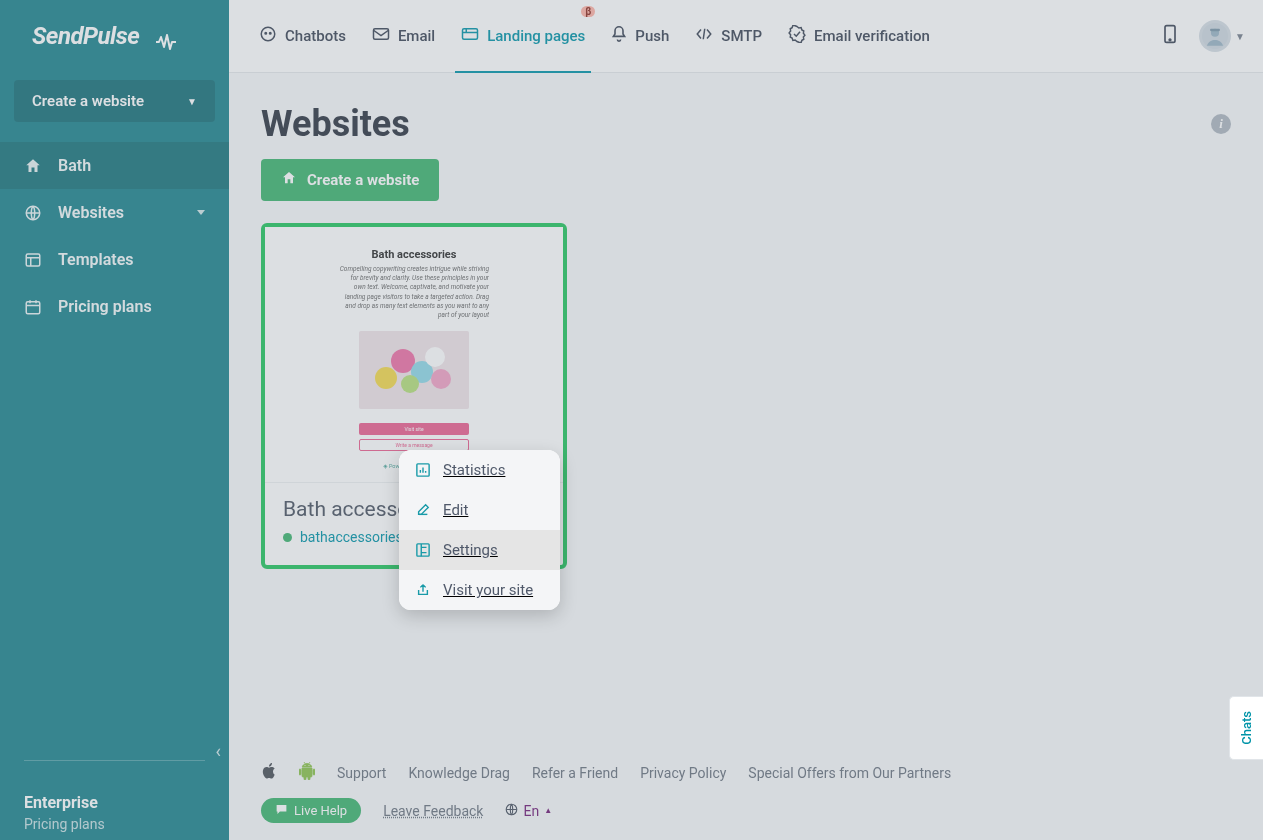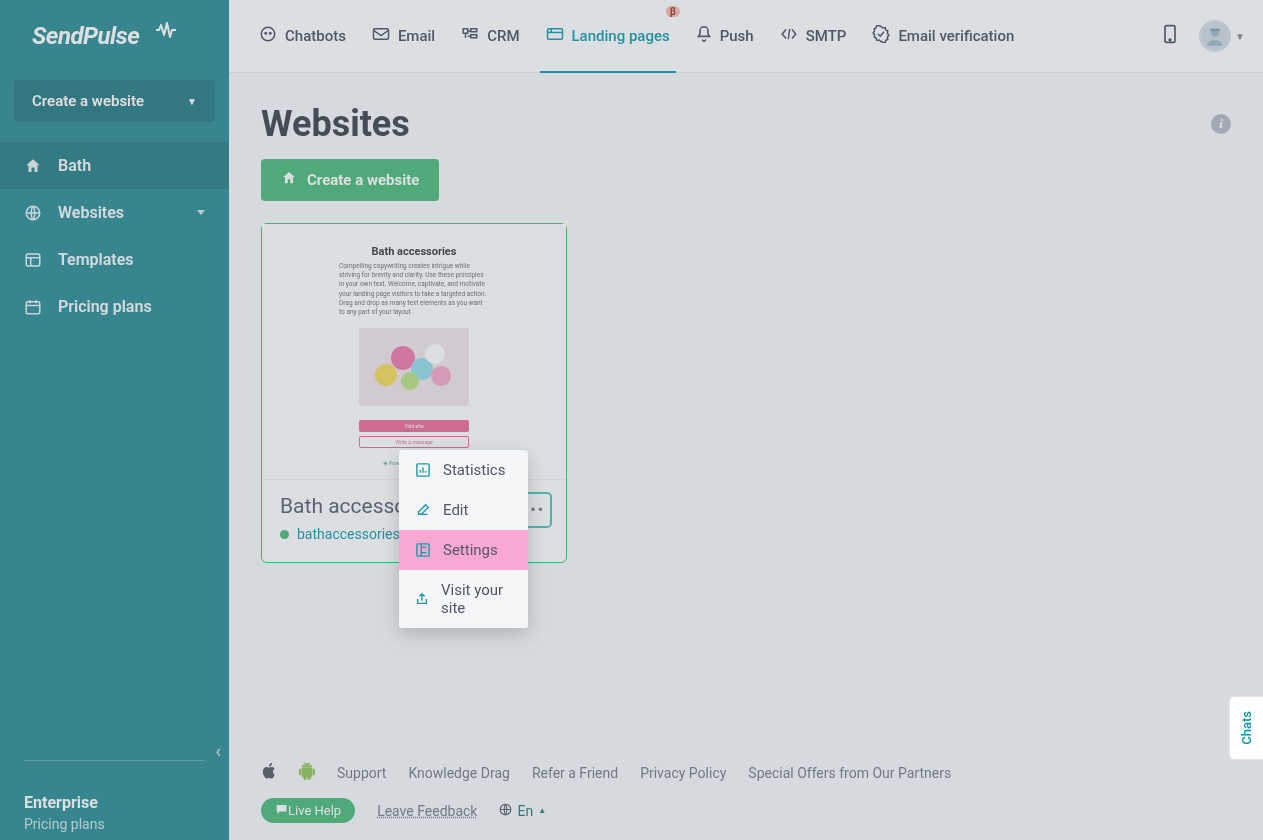--- a/index.html
+++ b/index.html
@@ -1,20 +1,20 @@
 <!DOCTYPE html>
 <html><head>
 <meta charset="utf-8">
 <style>
 *{box-sizing:border-box;margin:0;padding:0;font-family:-apple-system,BlinkMacSystemFont,"Segoe UI",Roboto,sans-serif;}
 body{width:1263px;height:840px;overflow:hidden;background:#f7f8fa;position:relative;}
 .overlay{position:absolute;inset:0;background:rgba(130,140,150,0.28);z-index:5;pointer-events:none;}
 
 .sidebar{position:absolute;left:0;top:0;width:229px;height:840px;background:#1b838d;color:#fff;display:flex;flex-direction:column;z-index:1;}
-.logo{padding:22px 32px 18px;font-size:24px;font-weight:700;font-style:italic;letter-spacing:-0.5px;display:flex;align-items:flex-start;gap:16px;}
+.logo{padding:22px 32px 18px;font-size:24px;font-weight:700;font-style:italic;letter-spacing:-0.5px;display:flex;align-items:flex-end;gap:16px;}
 .logo-wave{display:inline-flex;align-items:center;}
 .create-btn{margin:12px 14px 20px;background:rgba(0,0,0,0.15);border-radius:4px;padding:12px 18px;display:flex;align-items:center;justify-content:space-between;color:#fff;font-weight:600;font-size:15px;cursor:pointer;}
 .create-btn .caret{font-size:10px;}
 .nav{flex:1;}
 .nav-item{display:flex;align-items:center;gap:16px;padding:14px 24px;font-size:16px;font-weight:600;color:rgba(255,255,255,0.95);cursor:pointer;position:relative;}
 .nav-item.active{background:rgba(0,0,0,0.12);}
 .nav-item.expandable::after{content:"";position:absolute;right:24px;width:0;height:0;border-left:4px solid transparent;border-right:4px solid transparent;border-top:5px solid rgba(255,255,255,0.8);}
 .nav-icon{width:18px;height:18px;display:inline-flex;align-items:center;justify-content:center;opacity:0.9;}
 .collapse-handle{position:absolute;right:8px;top:740px;color:rgba(255,255,255,0.8);font-size:18px;cursor:pointer;}
 .sidebar-footer{padding:18px 24px 8px;border-top:0;}
@@ -31,52 +31,52 @@
 .avatar{width:32px;height:32px;border-radius:50%;background:#d5dde4;display:inline-flex;align-items:center;justify-content:center;}
 .avatar svg{width:26px;height:26px;}
 .avatar-caret{font-size:10px;color:#767f8c;margin-left:4px;}
 
 .main{position:absolute;left:229px;top:73px;right:0;bottom:0;padding:30px 32px 0;z-index:1;}
 .page-head{display:flex;align-items:center;justify-content:space-between;margin-bottom:14px;}
 .page-title{font-size:36px;font-weight:700;color:#2d3440;}
 .info-badge{width:20px;height:20px;border-radius:50%;background:#aeb6bf;color:#fff;display:flex;align-items:center;justify-content:center;font-style:italic;font-weight:700;font-size:13px;font-family:Georgia,serif;}
 .create-green{display:inline-flex;align-items:center;gap:10px;background:#3cb46e;color:#fff;font-weight:700;font-size:15px;padding:11px 20px;border-radius:4px;cursor:pointer;margin-bottom:22px;}
 
-.card{width:306px;background:#fff;border:1px solid #22c55e;border-radius:6px;overflow:visible;position:relative;}
+.card{width:306px;background:#fff;border:4px solid #22c55e;border-radius:6px;overflow:visible;position:relative;}
 .thumb{height:256px;background:#fff;border-bottom:1px solid #eef0f2;display:flex;align-items:center;justify-content:center;padding:18px 46px 10px;flex-direction:column;}
 .thumb-title{font-size:11px;font-weight:700;color:#2b2b2b;margin-bottom:4px;}
-.thumb-desc{font-size:6.5px;color:#666;text-align:left;line-height:1.4;margin-bottom:11px;max-width:150px;}
+.thumb-desc{font-size:6.5px;color:#666;text-align:right;line-height:1.4;margin-bottom:11px;max-width:150px;font-style:italic;}
 .thumb-img{width:110px;height:78px;background:#f0e3e8;border-radius:2px;display:flex;align-items:center;justify-content:center;position:relative;overflow:hidden;}
 .balls{position:relative;width:90px;height:62px;}
 .ball{position:absolute;border-radius:50%;}
 .thumb-btns{margin-top:14px;width:110px;}
 .thumb-btn{height:12px;background:#ec5f8f;border-radius:2px;margin-bottom:4px;font-size:5px;color:#fff;display:flex;align-items:center;justify-content:center;}
 .thumb-btn.outline{background:#fff;border:1px solid #ec5f8f;color:#ec5f8f;}
 .thumb-powered{font-size:5.5px;color:#4aa59a;margin-top:8px;}
 .card-body{padding:14px 18px 20px;position:relative;}
 .card-title{font-size:21px;color:#4a5361;font-weight:400;margin-bottom:8px;}
 .card-url{display:flex;align-items:center;gap:8px;font-size:14px;color:#0094a8;}
 .dot{width:9px;height:9px;border-radius:50%;background:#3cb46e;display:inline-block;}
 .more-btn{position:absolute;right:14px;top:12px;width:36px;height:36px;border:2px solid #39c2b4;border-radius:5px;display:flex;align-items:center;justify-content:center;color:#6a737f;cursor:pointer;background:#fff;}
 .more-btn span{letter-spacing:2px;font-weight:700;font-size:15px;}
 
-.dropdown{position:absolute;left:399px;top:450px;width:129px;background:#fff;border-radius:4px;box-shadow:0 6px 18px rgba(0,0,0,0.18);z-index:20;overflow:hidden;}
+.dropdown{position:absolute;left:399px;top:450px;width:161px;background:#fff;border-radius:12px;box-shadow:0 6px 18px rgba(0,0,0,0.18);z-index:20;overflow:hidden;text-decoration:underline;}
 .dd-item{display:flex;align-items:center;gap:12px;padding:11px 16px;font-size:15px;color:#50596a;cursor:pointer;}
-.dd-item.hl{background:#f9a8d4;}
+.dd-item.hl{background:#e5e5e5;}
 .dd-item:not(.hl){background:#f4f5f7;}
 .dd-item .di{width:16px;height:16px;color:#189aa8;display:inline-flex;align-items:center;justify-content:center;}
 
 .footer{position:absolute;left:261px;right:20px;bottom:0;height:88px;padding-top:10px;font-size:14px;color:#6a737f;z-index:1;}
 .footer-row{display:flex;align-items:center;gap:22px;margin-bottom:14px;}
 .footer-row a{color:#6a737f;text-decoration:none;}
 .store-ico{color:#4a4f57;font-size:18px;}
 .footer-row2{display:flex;align-items:center;gap:22px;}
-.live-help{background:#3cb46e;color:#fff;border-radius:16px;padding:5px 14px;font-size:13px;display:inline-flex;align-items:center;}
+.live-help{background:#3cb46e;color:#fff;border-radius:16px;padding:5px 14px;font-size:13px;display:inline-flex;align-items:center;gap:6px;}
 .leave-fb{color:#6a737f;text-decoration:underline dotted;}
-.lang{display:inline-flex;align-items:center;gap:5px;color:#0f766e;text-align:right;}
+.lang{display:inline-flex;align-items:center;gap:5px;color:#701a75;text-align:right;}
 .lang .up{font-size:8px;}
 
 .chats-tab{position:absolute;right:0;top:696px;width:34px;height:64px;background:#fff;border:1px solid #e1e5e9;border-right:none;border-radius:5px 0 0 5px;display:flex;align-items:center;justify-content:center;z-index:20;}
 .chats-tab span{writing-mode:vertical-rl;transform:rotate(180deg);font-size:13px;color:#0094a8;font-weight:500;}
 </style>
 </head>
 <body>
 
 <div class="sidebar">
   <div class="logo">
@@ -144,29 +144,20 @@
           <circle cx="15" cy="11" r="1" fill="#3b4455"></circle>
         </svg></span>
     <span>Chatbots</span>
   </div>
   <div class="tn">
     <span><svg width="18" height="14" viewBox="0 0 24 18" fill="none" stroke="#3b4455" stroke-width="2">
           <rect x="2" y="2" width="20" height="14" rx="2"></rect>
           <path d="M2 4l10 7 10-7"></path>
         </svg></span>
     <span>Email</span>
-  </div>
-  <div class="tn">
-    <span><svg width="18" height="16" viewBox="0 0 24 20" fill="none" stroke="#3b4455" stroke-width="2">
-          <rect x="3" y="3" width="6" height="6"></rect>
-          <rect x="13" y="3" width="8" height="4"></rect>
-          <rect x="13" y="11" width="8" height="4"></rect>
-          <path d="M9 6h4M9 13h4M6 9v6"></path>
-        </svg></span>
-    <span>CRM</span>
   </div>
   <div class="tn active">
     <span><svg width="18" height="16" viewBox="0 0 24 20" fill="none" stroke="#0094a8" stroke-width="2">
           <rect x="2" y="3" width="20" height="14" rx="2"></rect>
           <path d="M2 8h20M7 3v5"></path>
         </svg></span>
     <span>Landing pages</span>
     <span class="badge">β</span>
   </div>
   <div class="tn">

